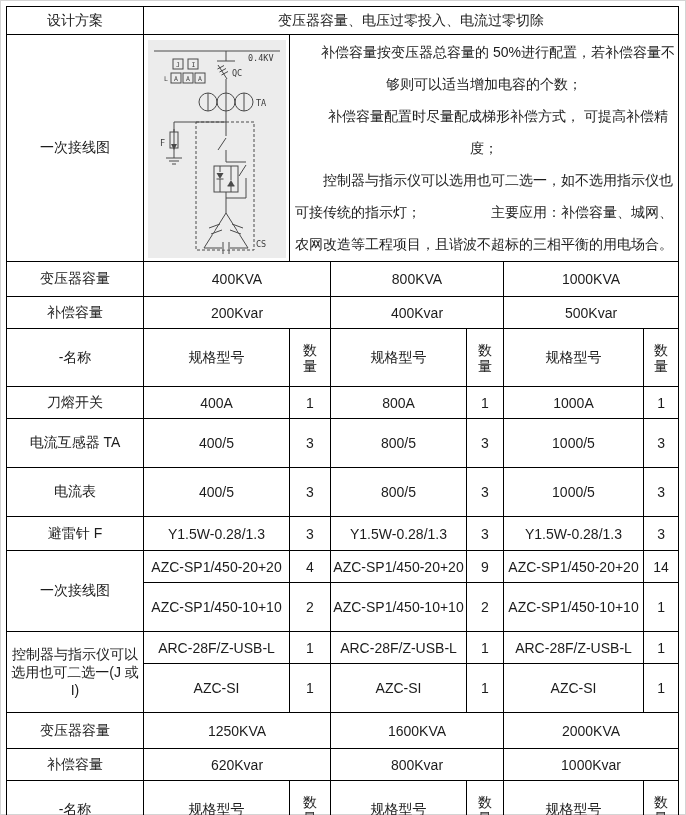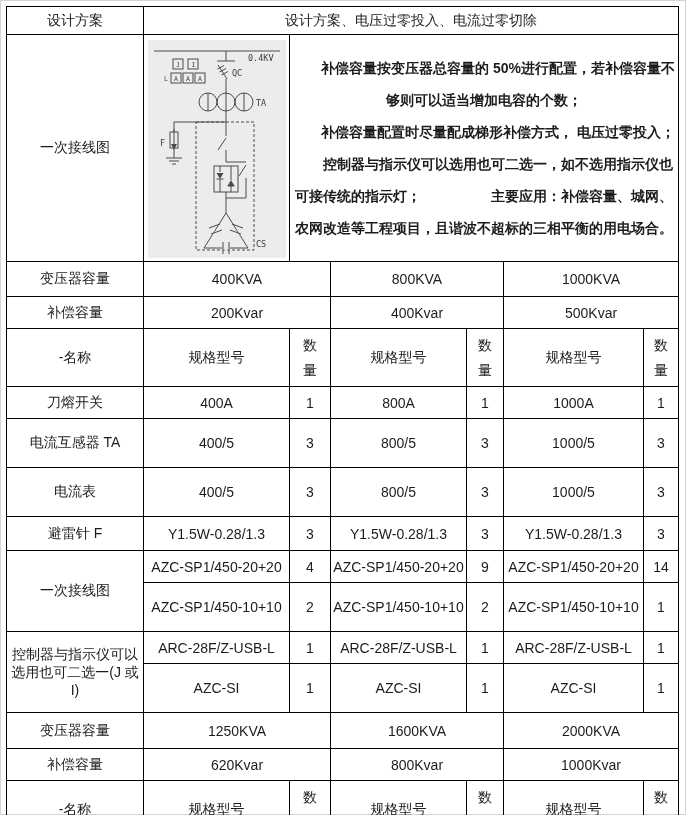--- a/index.html
+++ b/index.html
@@ -26,24 +26,24 @@
     overflow:hidden;
   }
   td.val { font-size:13px; letter-spacing:0; }
   td.qty { font-size:13px; }
   
   .rh28{height:28px}.rh227{height:227px}.rh35{height:35px}.rh32{height:32px}
   .rh58{height:58px}.rh33{height:49px}.rh34{height:34px}.rh36{height:36px}.rh30{height:30px}
   
   .qhead span {
     display:inline-block; width:15px;
-    word-break:break-all; line-height:25px; font-size:14px;
-  }
-  
-  td.notes { text-align:left; padding:2px 7px;font-weight:bold; }
+    word-break:break-all; line-height:16px; font-size:14px;
+  }
+  
+  td.notes { text-align:left; padding:2px 7px; }
   td.notes p {
     margin:0; text-indent:2em;
     font-size:14px; line-height:32px;
   }
   
   td.diag { padding:0; vertical-align:middle; }
   svg.wiring { display:block; margin:3px auto 2px auto; background:#ececec; }
   svg.wiring .w { stroke:#4a4a4a; stroke-width:1; fill:none; }
   svg.wiring .erase { stroke:#ececec; stroke-width:3; fill:none; }
   svg.wiring .dash { stroke:#4a4a4a; stroke-width:1; fill:none; stroke-dasharray:3 2; }
@@ -65,21 +65,21 @@
         <col style="width:41px">
       <col style="width:136px">
         <col style="width:37px">
         <col style="width:140px">
         <col style="width:35px">
     </colgroup>
 
     <tbody>
         <tr class="rh28">
       <td>设计方案</td>
-      <td colspan="6">设计方案、电压过零投入、电流过零切除</td>
+      <td colspan="6">变压器容量、电压过零投入、电流过零切除</td>
     </tr>
 
     <tr class="rh227">
       <td>一次接线图</td>
       <td class="diag">
         <svg class="wiring" width="138" height="218" viewBox="0 0 138 218">
 
           <g>
             <path class="w" d="M6 11 H132"></path>
             <path class="w" d="M78 11 V21 M69 21 H87"></path>
@@ -143,21 +143,21 @@
               <path class="w" d="M61 188 l11 -4 M63 194 l11 -4"></path>
               <path class="w" d="M84 184 l11 4 M82 190 l11 4"></path>
               <path class="w" d="M75 202 V214 M81 202 V214"></path>
             </g>
           </g>
           <text x="108" y="207">CS</text>
         </svg>
       </td>
       <td colspan="5" class="notes">
         <p>补偿容量按变压器总容量的 50%进行配置，若补偿容量不够则可以适当增加电容的个数；</p>
-        <p>补偿容量配置时尽量配成梯形补偿方式， 电压过零投入；</p>
+        <p>补偿容量配置时尽量配成梯形补偿方式， 可提高补偿精度；</p>
         <p>控制器与指示仪可以选用也可二选一，如不选用指示仪也可接传统的指示灯；　　　　　主要应用：补偿容量、城网、农网改造等工程项目，且谐波不超标的三相平衡的用电场合。</p>
       </td>
     </tr>
 
     <tr class="rh35">
       <td>变压器容量</td>
       <td colspan="2" class="val">400KVA</td>
       <td colspan="2" class="val">800KVA</td>
       <td colspan="2" class="val">1000KVA</td>
     </tr>

